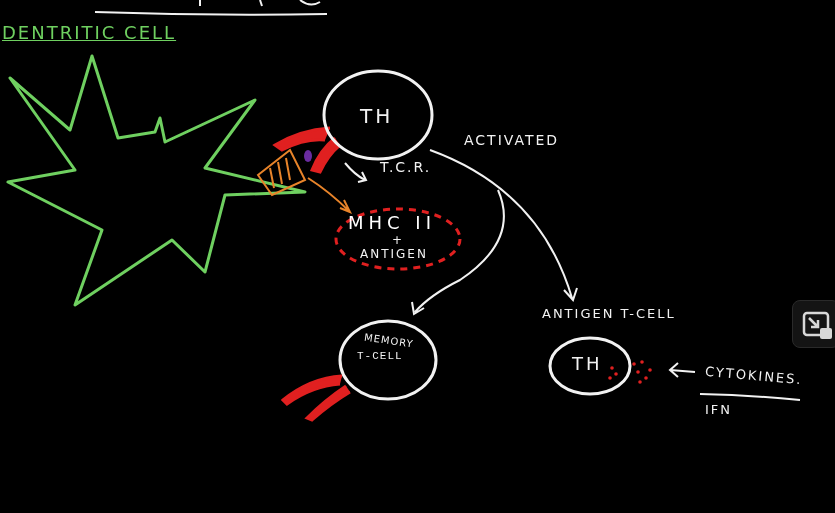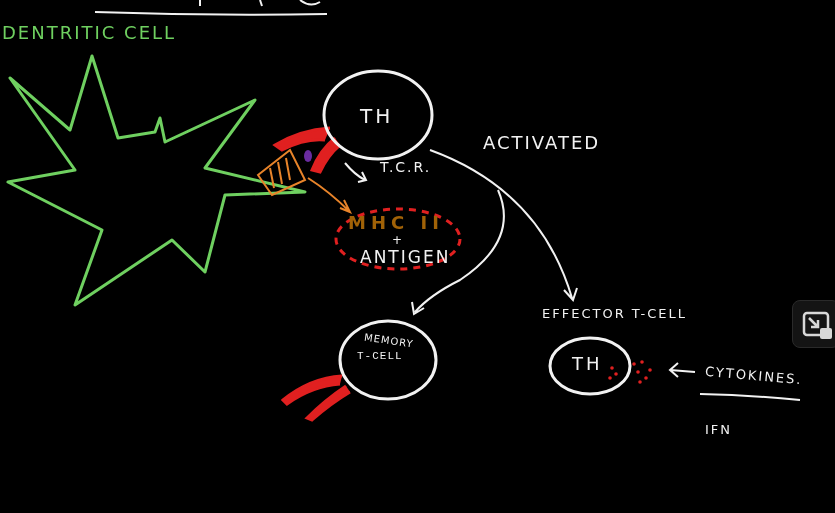--- a/index.html
+++ b/index.html
@@ -2,21 +2,21 @@
 <html><head>
 <meta charset="utf-8">
 <style>
   html, body { margin:0; padding:0; background:#000; }
   body { width:835px; height:513px; position:relative; overflow:hidden;
          font-family: "DejaVu Sans", sans-serif; }
   svg.board { position:absolute; left:0; top:0; }
   .lbl { position:absolute; white-space:nowrap; letter-spacing:2px; }
   .green { color:#6fd060; }
   .white { color:#f2f2f2; }
-  .orange { color:#a16207;font-weight:bold; }
+  .orange { color:#ffffff; }
   .pip-btn { position:absolute; left:792px; top:300px; width:48px; height:48px;
              border-radius:8px; background:#141414; border:1px solid #2a2a2a; box-sizing:border-box; }
 </style>
 </head>
 <body>
 
 <svg class="board" width="835" height="513" viewBox="0 0 835 513">
 
   <path d="M95 12 Q210 16 327 14" stroke="#f2f2f2" stroke-width="2" fill="none"></path>
   <path d="M200 0 L200 6 M260 0 L262 6 M300 0 Q310 8 320 2" stroke="#f2f2f2" stroke-width="2" fill="none"></path>
@@ -51,33 +51,33 @@
       <circle cx="642" cy="362" r="1.8"></circle>
       <circle cx="650" cy="370" r="1.8"></circle>
     <circle cx="638" cy="372" r="1.8"></circle>
       <circle cx="646" cy="378" r="1.8"></circle>
       <circle cx="640" cy="382" r="1.8"></circle>
   </g>
   <path d="M695 372 L670 370 M678 363 L670 370 L678 377" stroke="#f2f2f2" stroke-width="2" fill="none"></path>
   <path d="M700 394 Q750 395 800 400" stroke="#f2f2f2" stroke-width="2" fill="none"></path>
 </svg>
 
-<div class="lbl green" style="left:2px;top:22px;font-size:18px;">DENTRITIC CELL</div>
+<div class="lbl green" style="left:2px;top:22px;font-size:18px;text-decoration:underline;">DENTRITIC CELL</div>
 <div class="lbl white" style="left:360px;top:104px;font-size:20px;letter-spacing:3px;">TH</div>
-<div class="lbl white" style="left:483px;top:132px;font-size:18px;">ACTIVATED</div>
+<div class="lbl white" style="left:464px;top:132px;font-size:14px;">ACTIVATED</div>
 <div class="lbl white" style="left:380px;top:159px;font-size:14px;">T.C.R.</div>
 <div class="lbl orange" style="left:348px;top:212px;font-size:18px;letter-spacing:5px;">MHC II</div>
 <div class="lbl white" style="left:392px;top:233px;font-size:12px;">+</div>
-<div class="lbl white" style="left:360px;top:247px;font-size:17px;">ANTIGEN</div>
+<div class="lbl white" style="left:360px;top:247px;font-size:12px;">ANTIGEN</div>
 <div class="lbl white" style="left:364px;top:335px;font-size:10px;letter-spacing:1px;transform:rotate(8deg);">MEMORY</div>
 <div class="lbl white" style="left:357px;top:350px;font-size:11px;letter-spacing:1px;font-family:Liberation Mono, monospace;">T-CELL</div>
-<div class="lbl white" style="left:542px;top:306px;font-size:13px;">EFFECTOR T-CELL</div>
+<div class="lbl white" style="left:542px;top:306px;font-size:13px;">ANTIGEN T-CELL</div>
 <div class="lbl white" style="left:572px;top:353px;font-size:18px;letter-spacing:3px;">TH</div>
 <div class="lbl white" style="left:705px;top:368px;font-size:13px;transform:rotate(5deg);">CYTOKINES.</div>
-<div class="lbl white" style="left:705px;top:402px;font-size:13px;margin-top:20px;">IFN</div>
+<div class="lbl white" style="left:705px;top:402px;font-size:13px;">IFN</div>
 
 <div class="pip-btn">
   <svg width="48" height="48" viewBox="0 0 48 48">
     <rect x="11" y="12" width="24" height="22" rx="3" stroke="#d8d8d8" stroke-width="2.5" fill="none"></rect>
     <path d="M16 17 L25 26 M25 19 L25 26 L18 26" stroke="#d8d8d8" stroke-width="2.5" fill="none"></path>
     <rect x="27" y="27" width="12" height="11" rx="2" fill="#d8d8d8"></rect>
   </svg>
 </div>
 
 </body></html>

